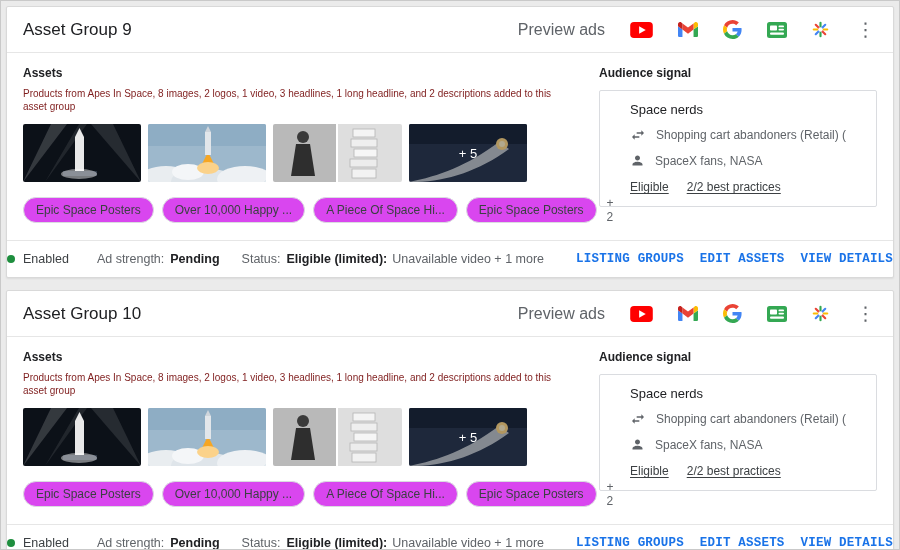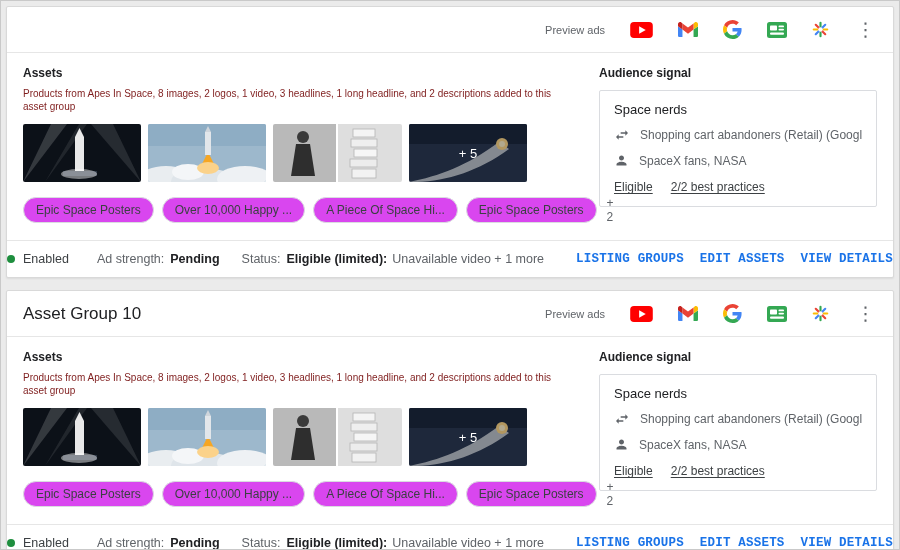--- a/index.html
+++ b/index.html
@@ -17,36 +17,36 @@
     background:#fff;
     border:1px solid #d9d9d9;
     border-radius:2px;
     flex:0 0 272px; height:272px;
     display:flex; flex-direction:column;
     box-shadow:0 1px 2px rgba(0,0,0,.07);
   }
   .card-header { flex:0 0 46px; display:flex; align-items:center; padding:0 16px; border-bottom:1px solid #e6e6e6; }
   .group-title { font-size:17px; color:#202124; }
   .header-right { margin-left:auto; display:flex; align-items:center; gap:25px; }
-  .preview-label { font-size:11px; color:#5f6368; }
+  .preview-label { font-size:16px; color:#5f6368; }
   .channel-icon { display:flex; align-items:center; cursor:pointer; }
   .kebab { font-size:19px; color:#5f6368; line-height:1; cursor:pointer; padding:0 2px; }
   .card-body { flex:1; display:flex; padding:13px 16px 0; min-height:0; }
   .col-left { flex:0 0 540px; width:540px; }
   .col-right { flex:1; padding-left:36px; min-width:0; }
   .section-heading { font-size:12px; font-weight:700; color:#202124; }
   .asset-desc { margin-top:7px; font-size:10px; color:#7f1d1d; line-height:1.32; max-width:538px; }
   .thumbs { display:flex; gap:7px; margin-top:11px; }
   .thumb { height:58px; position:relative; border-radius:2px; overflow:hidden; flex:0 0 auto; }
   .thumb svg { display:block; }
   .thumb-overlay { position:absolute; left:50%; top:50%; transform:translate(-50%,-50%); color:#fff; font-size:13px; }
   .chips { display:flex; align-items:center; gap:8px; margin-top:14px; }
   .chip { border:1px solid #dadce0; border-radius:15px; padding:5px 12px; font-size:12px; color:#3c4043; background:#d946ef; white-space:nowrap; }
   .more-chips { font-size:12px; color:#5f6368; margin-left:2px; }
-  .aud-box { margin-top:10px; border:1px solid #dadce0; border-radius:2px; padding:11px 14px 12px; }
+  .aud-box { margin-top:10px; border:1px solid #dadce0; border-radius:2px; padding:11px 30px 12px; }
   .aud-name { font-size:13px; color:#202124; }
   .aud-row { display:flex; align-items:center; gap:10px; margin-top:10px; font-size:12px; color:#5f6368; white-space:nowrap; overflow:hidden; }
   .aud-row svg { flex:0 0 auto; }
   .aud-links { display:flex; gap:18px; margin-top:12px; font-size:12px; }
   .aud-link { color:#3c4043; text-decoration:underline; text-underline-offset:2px; cursor:pointer; }
   .card-footer { margin-top:auto; flex:0 0 37px; border-top:1px solid #e6e6e6; display:flex; align-items:center; padding:0 0; font-size:12.5px; }
   .f-left { display:flex; align-items:center; }
   .status-dot { width:8px; height:8px; border-radius:50%; background:#1e8e3e; }
   .state-label { color:#3c4043; margin-left:8px; cursor:pointer; }
   .f-label { color:#5f6368; }
@@ -54,20 +54,21 @@
   .f-value { color:#202124; font-weight:700; margin-left:6px; }
   .f-detail { color:#5f6368; margin-left:5px; }
   .footer-actions { margin-left:auto; display:flex; gap:16px;font-family:Liberation Mono, monospace; }
   .action-link { color:#1a73e8; font-weight:700; font-size:12.5px; letter-spacing:.2px; cursor:pointer; white-space:nowrap; }
 </style>
 </head>
 <body>
 
 <div class="card">
   <div class="card-header">
+    <span class="group-title">Asset Group 9</span>
     <div class="header-right">
       <span class="preview-label">Preview ads</span>
       <span class="channel-icon">
         <svg width="23" height="16" viewBox="0 0 24 17">
             <rect width="24" height="17" rx="4" fill="#FF0000"></rect>
             <path d="M9.5 4.5v8l7-4z" fill="#fff"></path>
           </svg>
       </span>
       <span class="channel-icon">
         <svg width="20" height="15" viewBox="0 0 48 36">

